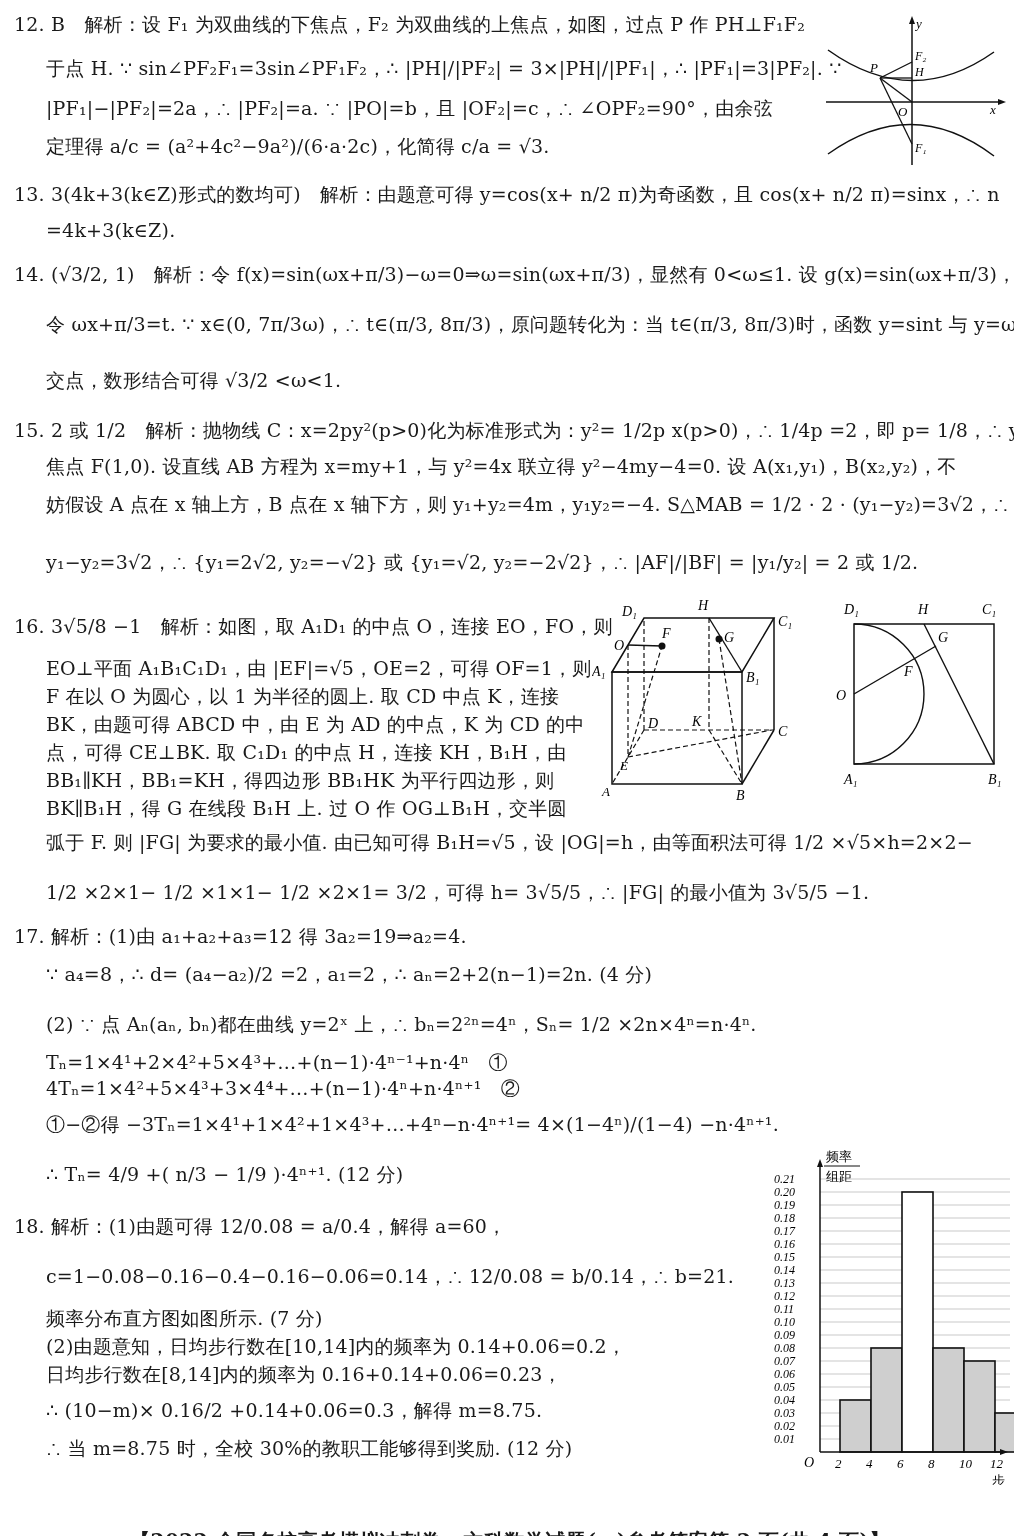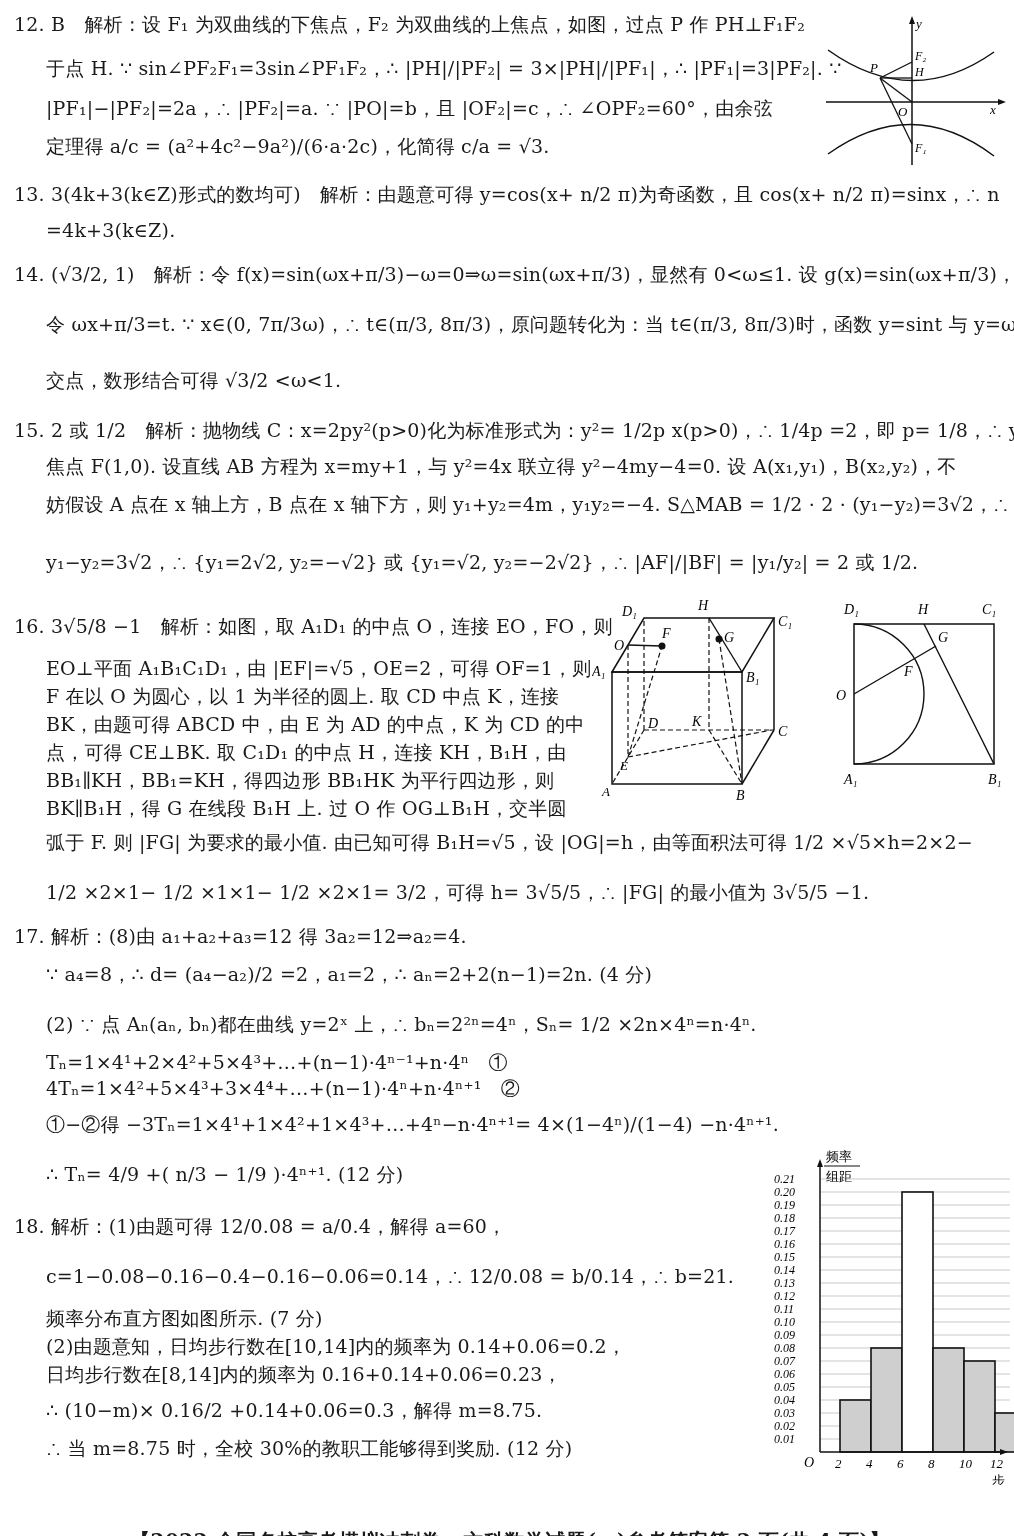--- a/index.html
+++ b/index.html
@@ -11,21 +11,21 @@
   .fig { position:absolute; }
   svg text { font-family:"Liberation Serif","DejaVu Serif",serif; font-style:italic; }
   .footer { position:absolute; left:130px; top:1508px; font-size:20px; font-weight:bold; letter-spacing:0.5px; white-space:nowrap;margin-top:20px; }
   .hist-lbl { font-family:"Liberation Serif",serif; font-style:normal; font-size:13px; }
 </style>
 </head>
 <body>
 
 <div class="ln num" style="top:12px">12. B　解析：设 F₁ 为双曲线的下焦点，F₂ 为双曲线的上焦点，如图，过点 P 作 PH⊥F₁F₂</div>
 <div class="ln ind" style="top:56px">于点 H. ∵ sin∠PF₂F₁=3sin∠PF₁F₂，∴ |PH|/|PF₂| = 3×|PH|/|PF₁|，∴ |PF₁|=3|PF₂|. ∵</div>
-<div class="ln ind" style="top:96px">|PF₁|−|PF₂|=2a，∴ |PF₂|=a. ∵ |PO|=b，且 |OF₂|=c，∴ ∠OPF₂=60°，由余弦</div>
+<div class="ln ind" style="top:96px">|PF₁|−|PF₂|=2a，∴ |PF₂|=a. ∵ |PO|=b，且 |OF₂|=c，∴ ∠OPF₂=90°，由余弦</div>
 <div class="ln ind" style="top:134px">定理得 a/c = (a²+4c²−9a²)/(6·a·2c)，化简得 c/a = √3.</div>
 
 <svg class="fig" style="left:822px;top:10px" width="190" height="155" viewBox="0 0 190 155">
   <line x1="90" y1="160" x2="90" y2="10" stroke="#111" stroke-width="1.5"></line>
   <polygon points="90,6 87,14 93,14" fill="#111"></polygon>
   <line x1="4" y1="92" x2="180" y2="92" stroke="#111" stroke-width="1.5"></line>
   <polygon points="184,92 176,89 176,95" fill="#111"></polygon>
   <path d="M6,40 Q90,100 172,42" fill="none" stroke="#111" stroke-width="1.5"></path>
   <path d="M6,144 Q90,84 172,146" fill="none" stroke="#111" stroke-width="1.5"></path>
   <line x1="58" y1="68" x2="90" y2="52" stroke="#111" stroke-width="1.3"></line>
@@ -111,21 +111,21 @@
   <text x="12" y="16" font-size="14">D₁</text>
   <text x="86" y="16" font-size="14">H</text>
   <text x="150" y="16" font-size="14">C₁</text>
   <text x="106" y="44" font-size="14">G</text>
   <text x="72" y="78" font-size="14">F</text>
   <text x="4" y="102" font-size="14">O</text>
   <text x="12" y="186" font-size="14">A₁</text>
   <text x="156" y="186" font-size="14">B₁</text>
 </svg>
 
-<div class="ln num" style="top:924px">17. 解析：(8)由 a₁+a₂+a₃=12 得 3a₂=12⇒a₂=4.</div>
+<div class="ln num" style="top:924px">17. 解析：(1)由 a₁+a₂+a₃=12 得 3a₂=19⇒a₂=4.</div>
 <div class="ln ind" style="top:962px">∵ a₄=8，∴ d= (a₄−a₂)/2 =2，a₁=2，∴ aₙ=2+2(n−1)=2n. (4 分)</div>
 <div class="ln ind" style="top:1012px">(2) ∵ 点 Aₙ(aₙ, bₙ)都在曲线 y=2ˣ 上，∴ bₙ=2²ⁿ=4ⁿ，Sₙ= 1/2 ×2n×4ⁿ=n·4ⁿ.</div>
 <div class="ln ind" style="top:1050px">Tₙ=1×4¹+2×4²+5×4³+…+(n−1)·4ⁿ⁻¹+n·4ⁿ　①</div>
 <div class="ln ind" style="top:1076px">4Tₙ=1×4²+5×4³+3×4⁴+…+(n−1)·4ⁿ+n·4ⁿ⁺¹　②</div>
 <div class="ln ind" style="top:1112px">①−②得 −3Tₙ=1×4¹+1×4²+1×4³+…+4ⁿ−n·4ⁿ⁺¹= 4×(1−4ⁿ)/(1−4) −n·4ⁿ⁺¹.</div>
 <div class="ln ind" style="top:1162px">∴ Tₙ= 4/9 +( n/3 − 1/9 )·4ⁿ⁺¹. (12 分)</div>
 
 <div class="ln num" style="top:1214px">18. 解析：(1)由题可得 12/0.08 = a/0.4，解得 a=60，</div>
 <div class="ln ind" style="top:1264px">c=1−0.08−0.16−0.4−0.16−0.06=0.14，∴ 12/0.08 = b/0.14，∴ b=21.</div>
 <div class="ln ind" style="top:1306px">频率分布直方图如图所示. (7 分)</div>

